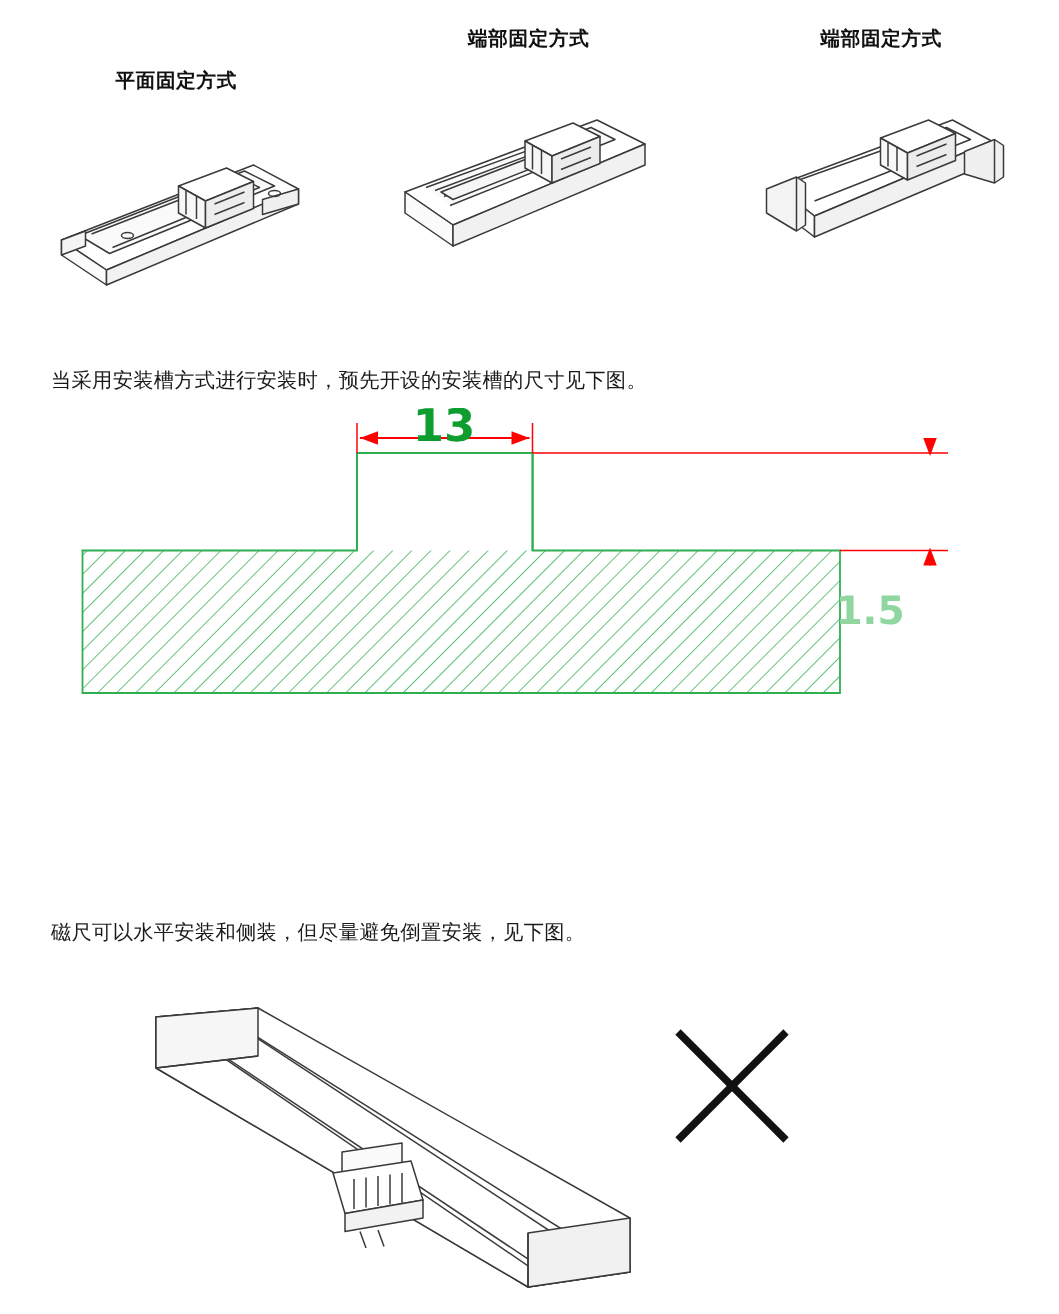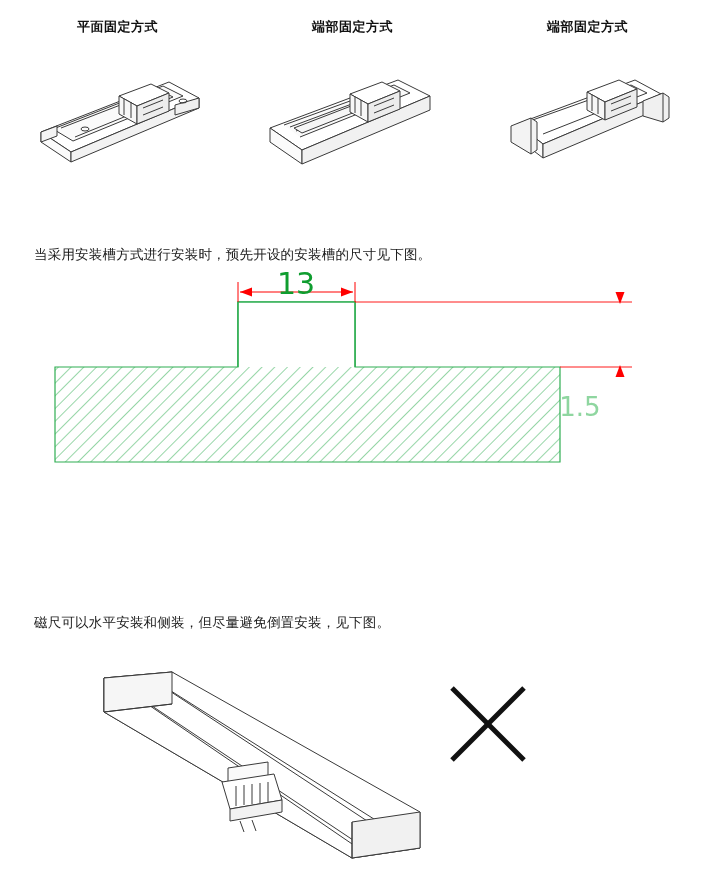--- a/index.html
+++ b/index.html
@@ -28,21 +28,21 @@
     left: 0;
     width: 706px;
     height: 160px;
   }
   .mount-col {
     position: absolute;
     top: 0;
     width: 235px;
     text-align: center;
   }
-  .mount-col.c1 { left: 0px; }
+  .mount-col.c1 { left: 0px; margin-top: 28px; }
   .mount-col.c2 { left: 235px; }
   .mount-col.c3 { left: 470px; }
   .mount-title {
     font-size: 13px;
     font-weight: bold;
     letter-spacing: 0.5px;
     color: #111;
     line-height: 18px;
     height: 18px;
   }
@@ -67,20 +67,21 @@
   .para.p1 { top: 224px; }
   .para.p2 { top: 592px; }
 
   
   .groove-fig {
     position: absolute;
     top: 272px;
     left: 0;
     width: 664px;
     height: 300px;
+    font-weight: bold;
   }
   .groove-fig svg { display: block; }
 
   
   .unit-caption {
     position: absolute;
     top: 490px;
     left: 0;
     width: 706px;
     text-align: center;

